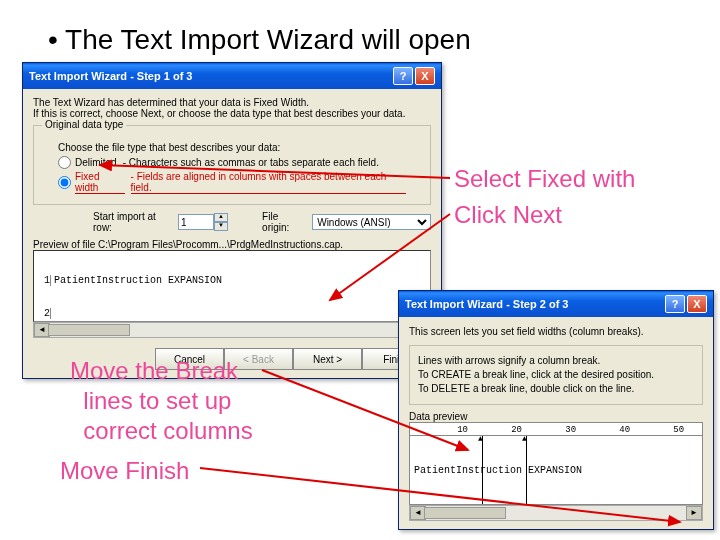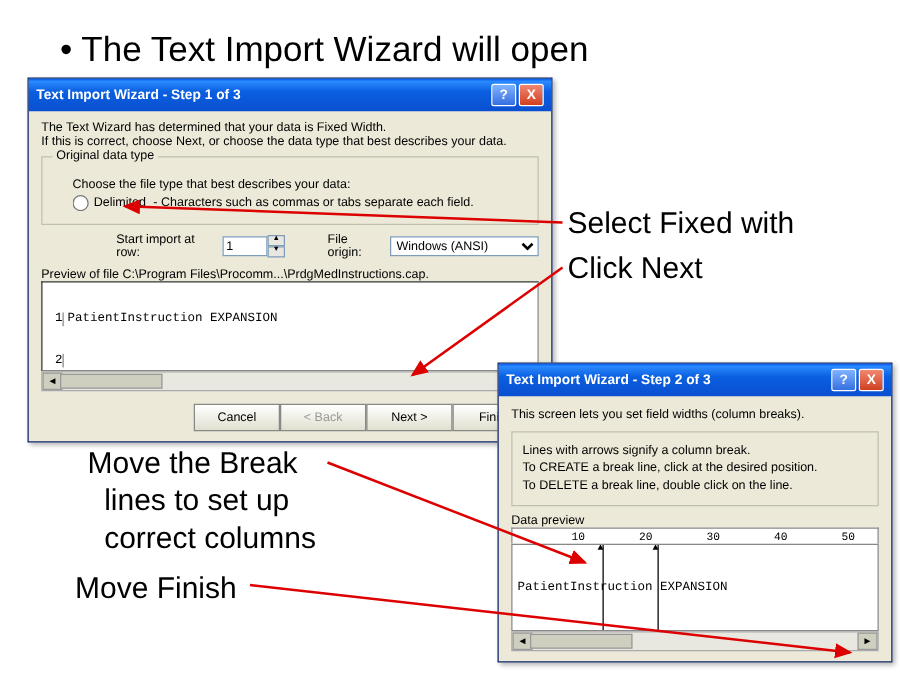--- a/index.html
+++ b/index.html
@@ -1,17 +1,17 @@
 <!DOCTYPE html>
 <html><head>
 <meta charset="utf-8">
 <style>
 body{margin:0;width:720px;height:540px;background:#fff;font-family:Arial,sans-serif;position:relative;overflow:hidden}
 .bullet{position:absolute;font-size:28px;color:#000}
-.annot{position:absolute;font-size:24px;color:#000000;line-height:1.25}
+.annot{position:absolute;font-size:24px;color:#ec4899;line-height:1.25}
 .dialog{position:absolute;background:#ece9d8;border:1px solid #0a246a;box-shadow:2px 2px 4px rgba(0,0,0,.3);font-family:Tahoma,Arial,sans-serif;font-size:11px;color:#000}
 .titlebar{background:linear-gradient(to bottom,#0058ee,#2b8aff 8%,#0a5fe0 40%,#0a4fd0);color:#fff;font-weight:bold;font-size:11px;padding:4px 6px;display:flex;align-items:center}
 .titlebar .sp{flex:1}
 .titlebtn{width:18px;height:16px;margin-left:2px;border:1px solid #fff;border-radius:2px;display:flex;align-items:center;justify-content:center;font-size:11px;font-weight:bold;font-family:Arial}
 .hbtn{background:linear-gradient(#7fb3ff,#356fe0);color:#fff}
 .xbtn{background:linear-gradient(#f08870,#d04020);color:#fff}
 .body{padding:8px 10px}
 .group{border:1px solid #c0c0b0;margin:6px 0;padding:16px 24px 8px;position:relative}
 .group .legend{position:absolute;top:-7px;left:8px;background:#ece9d8;padding:0 3px;font-size:10px}
 .row{display:flex;align-items:center;gap:6px;margin:2px 0;font-size:10px}
@@ -60,20 +60,27 @@
     <div style="font-size:10px">If this is correct, choose Next, or choose the data type that best describes your data.</div>
     <div class="group">
       <div class="legend">Original data type</div>
       <div style="font-size:10px;margin-bottom:3px">Choose the file type that best describes your data:</div>
       <div class="row">
         <span class="radio">
             <input type="radio" style="">
             <span>Delimited</span>
           </span>
         <span class="desc">- Characters such as commas or tabs separate each field.</span>
+      </div>
+      <div class="row">
+        <span class="radio">
+            <input type="radio" checked="" style="">
+            <span class="underline">Fixed width</span>
+          </span>
+        <span class="desc underline">- Fields are aligned in columns with spaces between each field.</span>
       </div>
     </div>
     <div class="import-row">
       <span>Start import at row:</span>
       <span class="spin">
         <input value="1" style="">
         <span class="stepbtns">
             <div>▲</div>
             <div>▼</div>
           </span>

